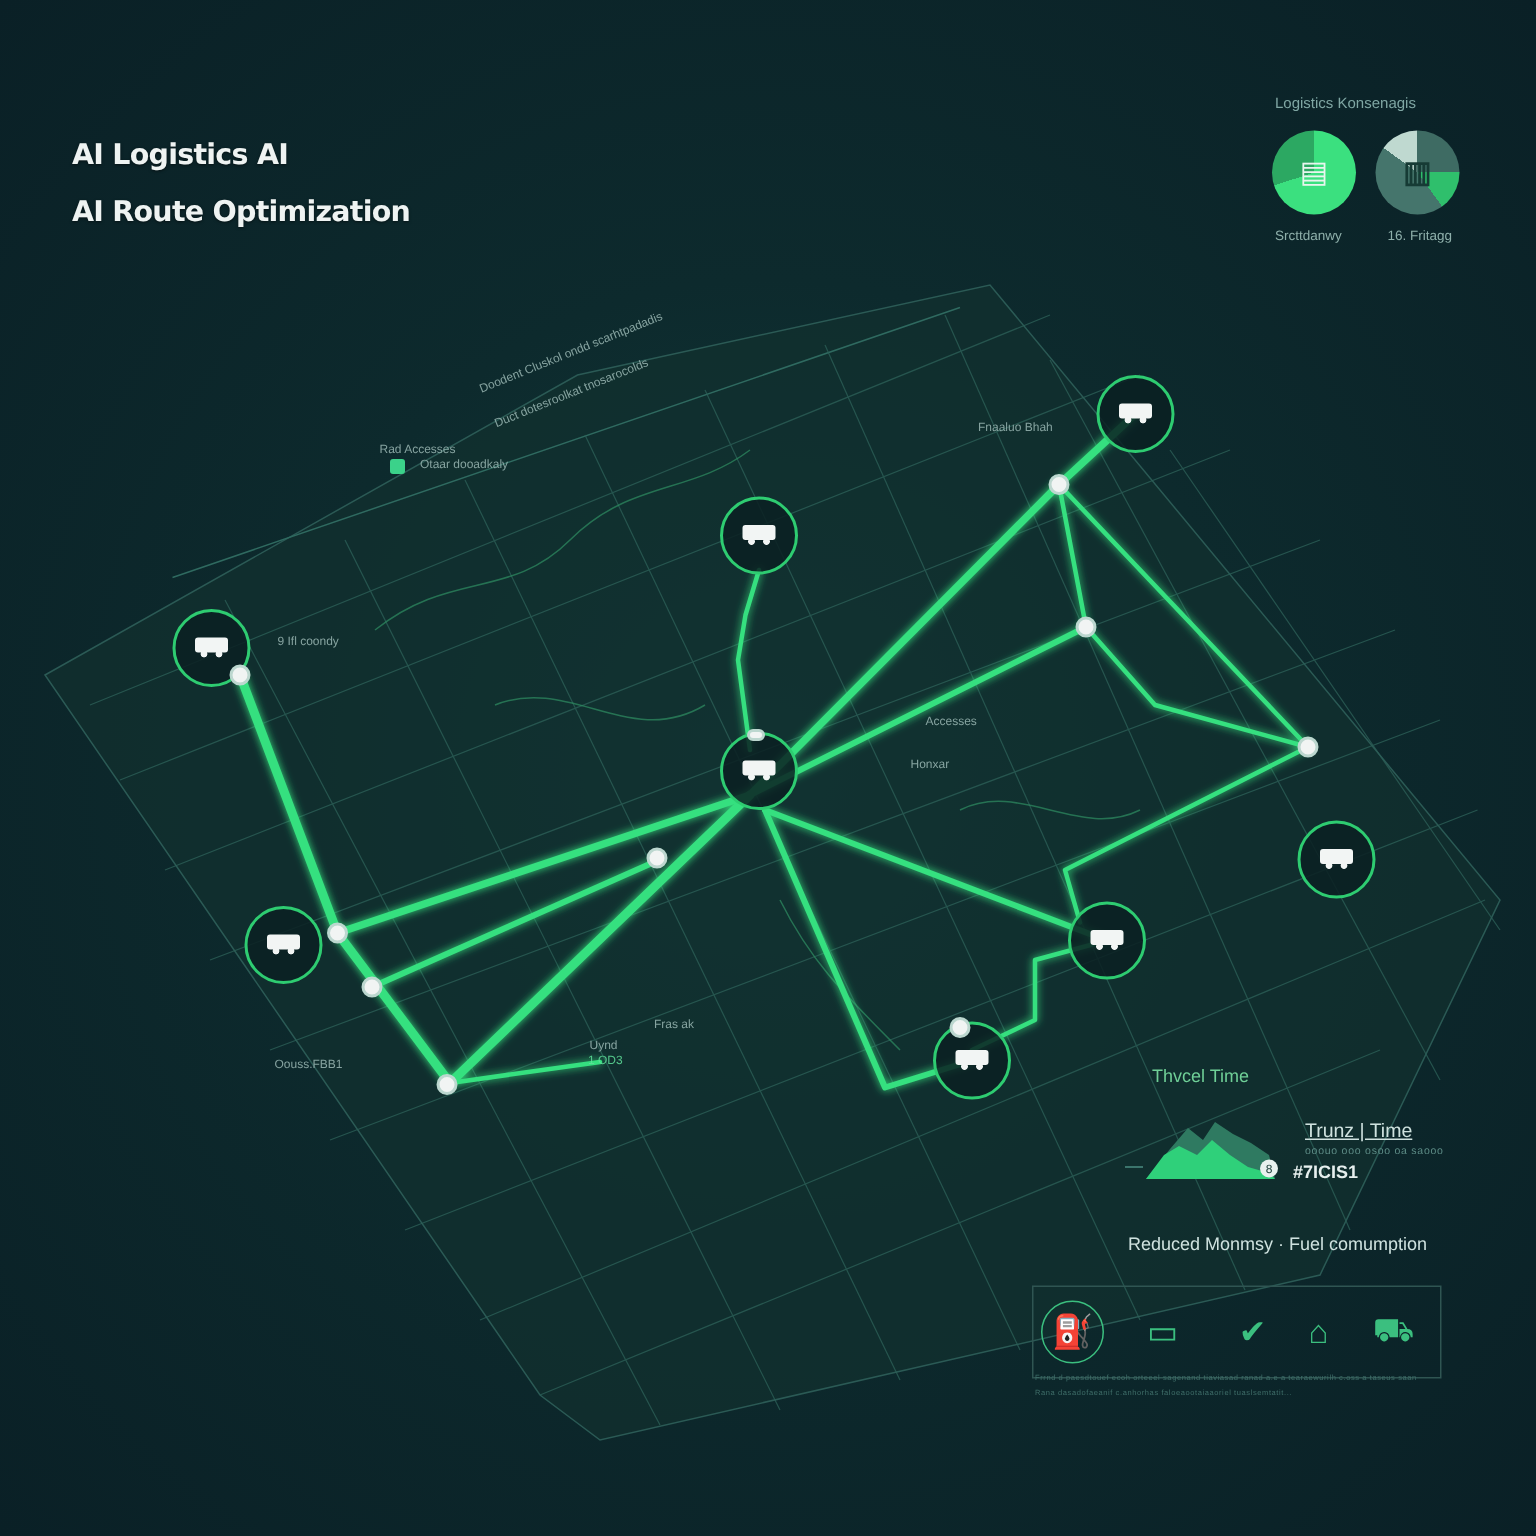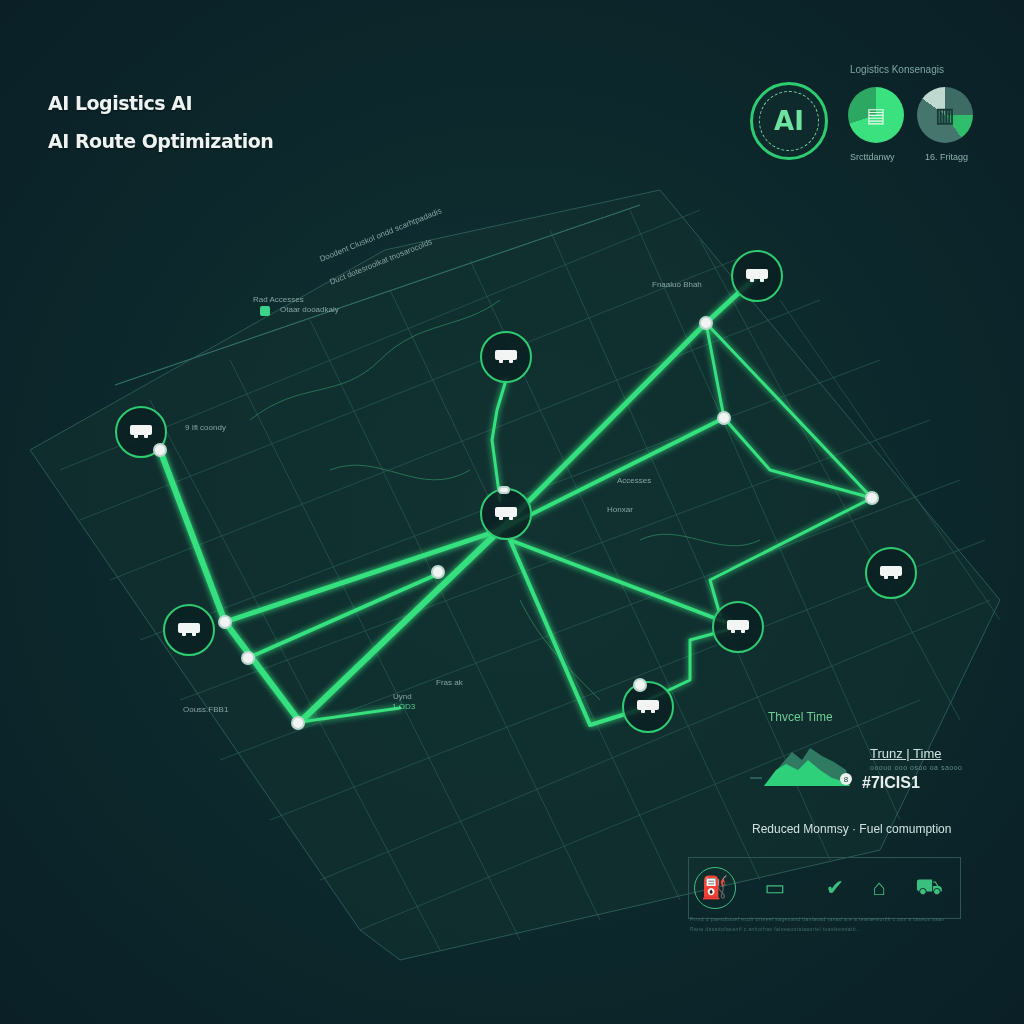--- a/index.html
+++ b/index.html
@@ -40,41 +40,38 @@
   }
   .node .truck { display:block; width:22px; height:14px; position:relative; }
   .node .truck::before { content:""; position:absolute; left:0; top:0; width:22px; height:10px; background:#f2f5f4; border-radius:2px; }
   .node .truck::after { content:""; position:absolute; left:3px; top:9px; width:16px; height:5px;
     background: radial-gradient(circle at 3px 2px, #f2f5f4 2px, transparent 2.5px), radial-gradient(circle at 13px 2px, #f2f5f4 2px, transparent 2.5px); }
   .waypoint { position:absolute; width:14px; height:14px; border-radius:50%; background:#f1f4f3; border:2px solid #bcd7cf; box-sizing:border-box; transform:translate(-50%,-50%); }
   .travel-widget { position:absolute; left:750px; top:710px; width:260px; height:90px; }
   .travel-small-title { position:absolute; left:18px; top:0; font-size:12px; color:#6fcf97; white-space:nowrap; }
   .travel-title { position:absolute; left:120px; top:36px; font-size:13px; color:#cfe2df; white-space:nowrap;text-decoration:underline; }
   .travel-sub { position:absolute; left:120px; top:54px; font-size:7px; color:#5d8c86; white-space:nowrap; letter-spacing:.5px; }
-  .travel-value { position:absolute; left:112px; top:64px; font-size:16px; font-weight:bold; color:#e6efee; white-space:nowrap; }
+  .travel-value { position:absolute; left:112px; top:64px; font-size:12px; font-weight:bold; color:#e6efee; white-space:nowrap; }
   .travel-chart { position:absolute; left:0; top:20px; }
   .reduced { position:absolute; left:752px; top:822px; font-size:12px; color:#cfe2df; white-space:nowrap; }
   .icon-panel { position:absolute; left:688px; top:857px; width:273px; height:62px; border:1px solid #2f5552; box-sizing:border-box; }
   .panel-icon { position:absolute; top:12px; width:36px; height:36px; display:flex; align-items:center; justify-content:center; color:#3bbf7f; font-size:22px; }
   .panel-icon.circled { border:1px solid #3bbf7f; border-radius:50%; width:40px; height:40px; top:9px; }
   .panel-footnote { position:absolute; left:690px; font-size:5px; color:#3f6e69; white-space:nowrap; letter-spacing:.4px; }
 </style>
 </head>
 <body>
 
 <div class="title">
   <div>AI Logistics AI</div>
   <div>AI Route Optimization</div>
 </div>
 
 <div class="top-badges">
   <div class="badges-caption">Logistics Konsenagis</div>
-  <div class="ai-badge">
-    <span>AI</span>
-  </div>
   <div class="pie-badge pie-1">
     <span class="pie-icon">▤</span>
   </div>
   <div class="badge-label" style="left:105px;">Srcttdanwy</div>
   <div class="pie-badge pie-2">
     <span class="pie-icon">▥</span>
   </div>
   <div class="badge-label" style="left:180px;">16. Fritagg</div>
 </div>
 

